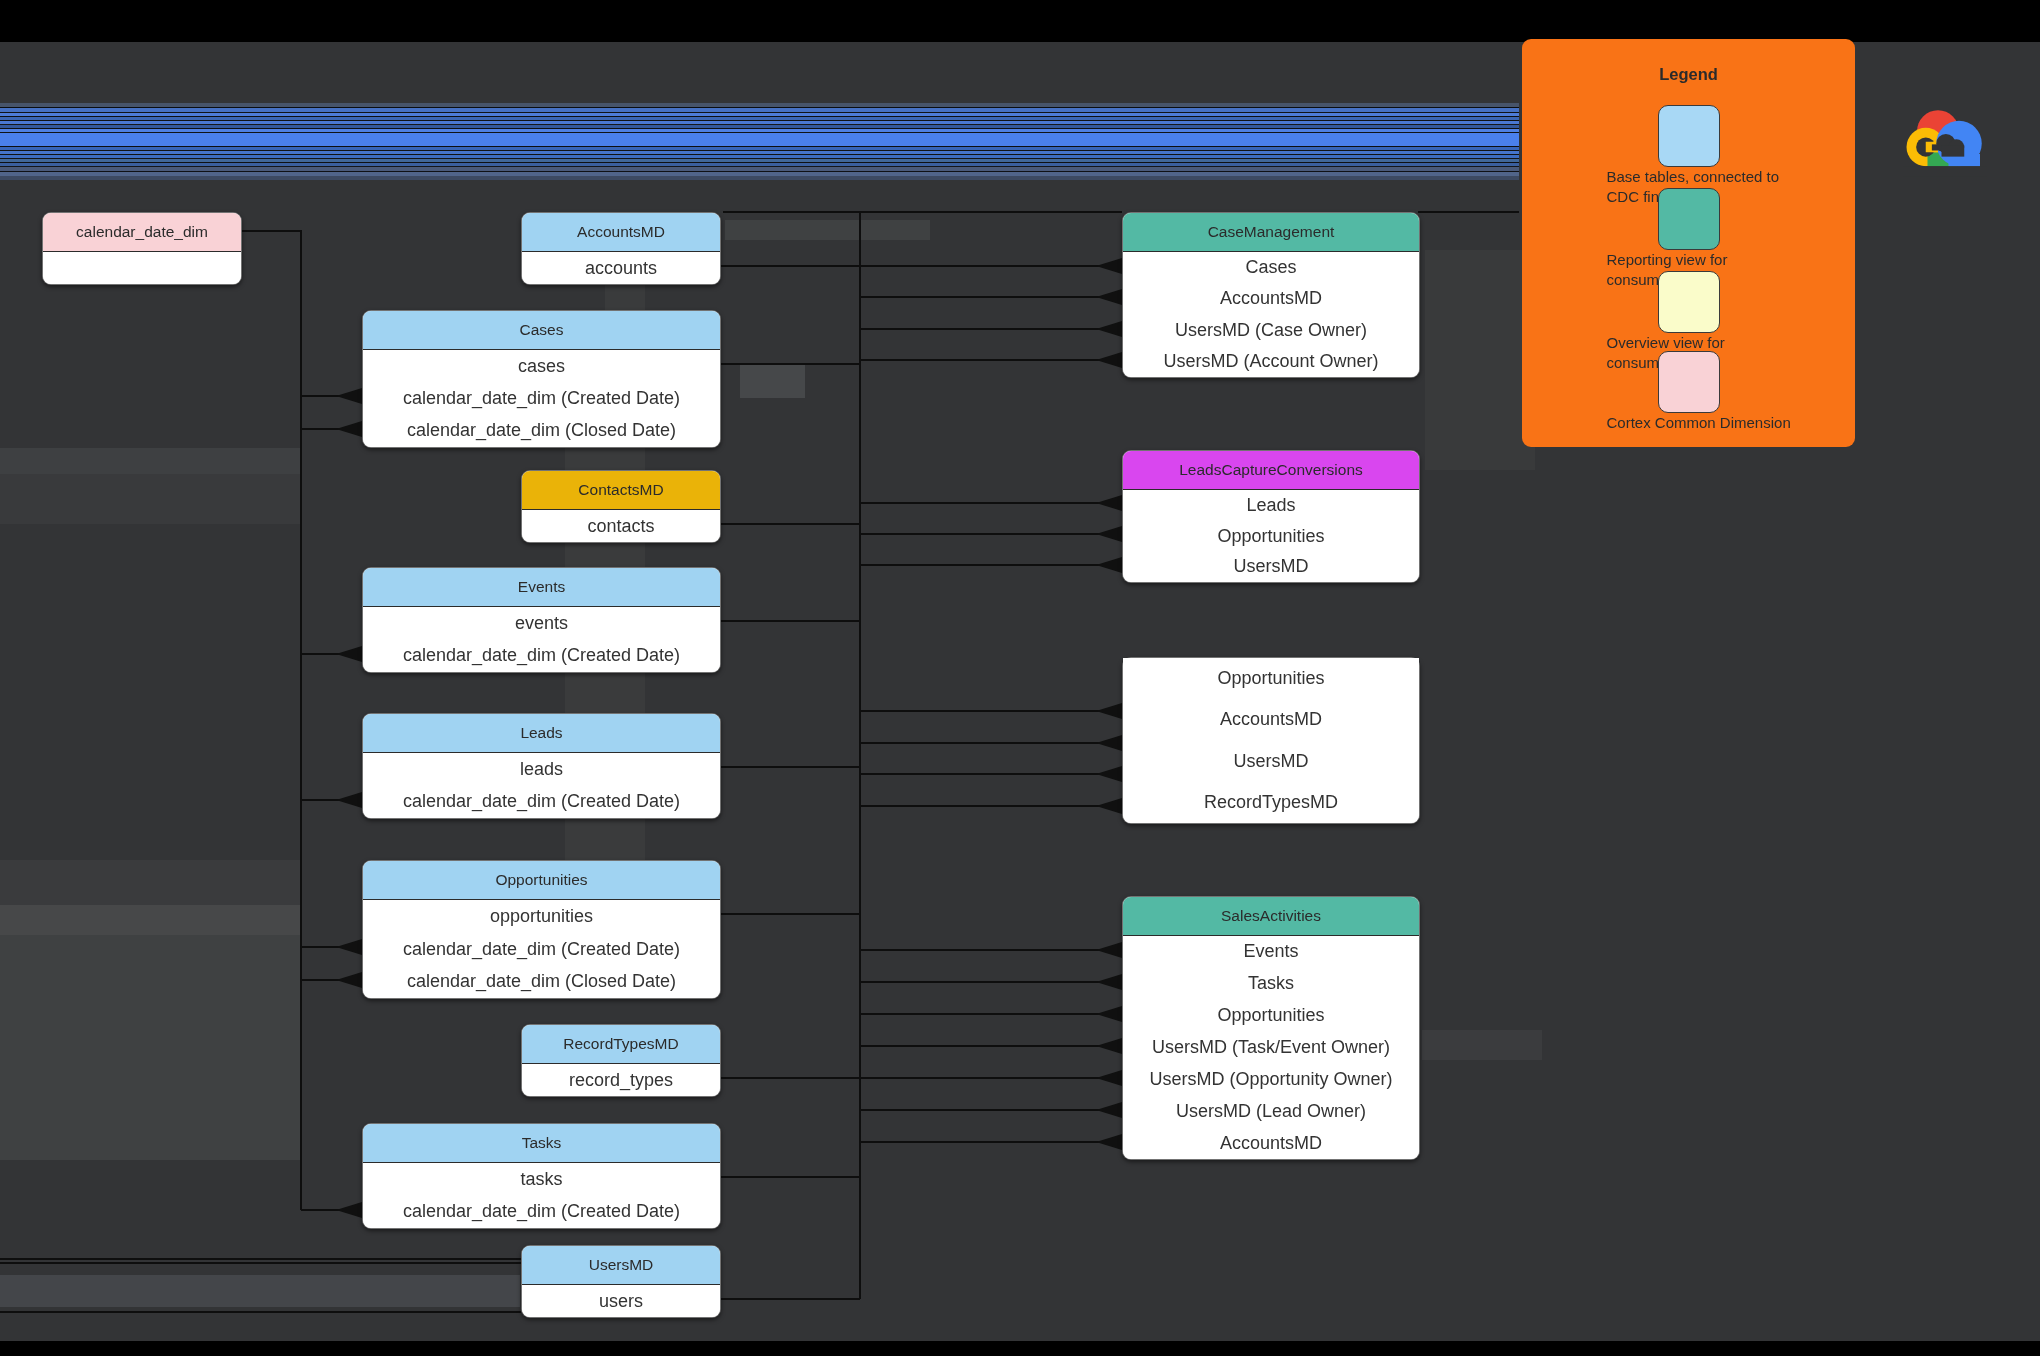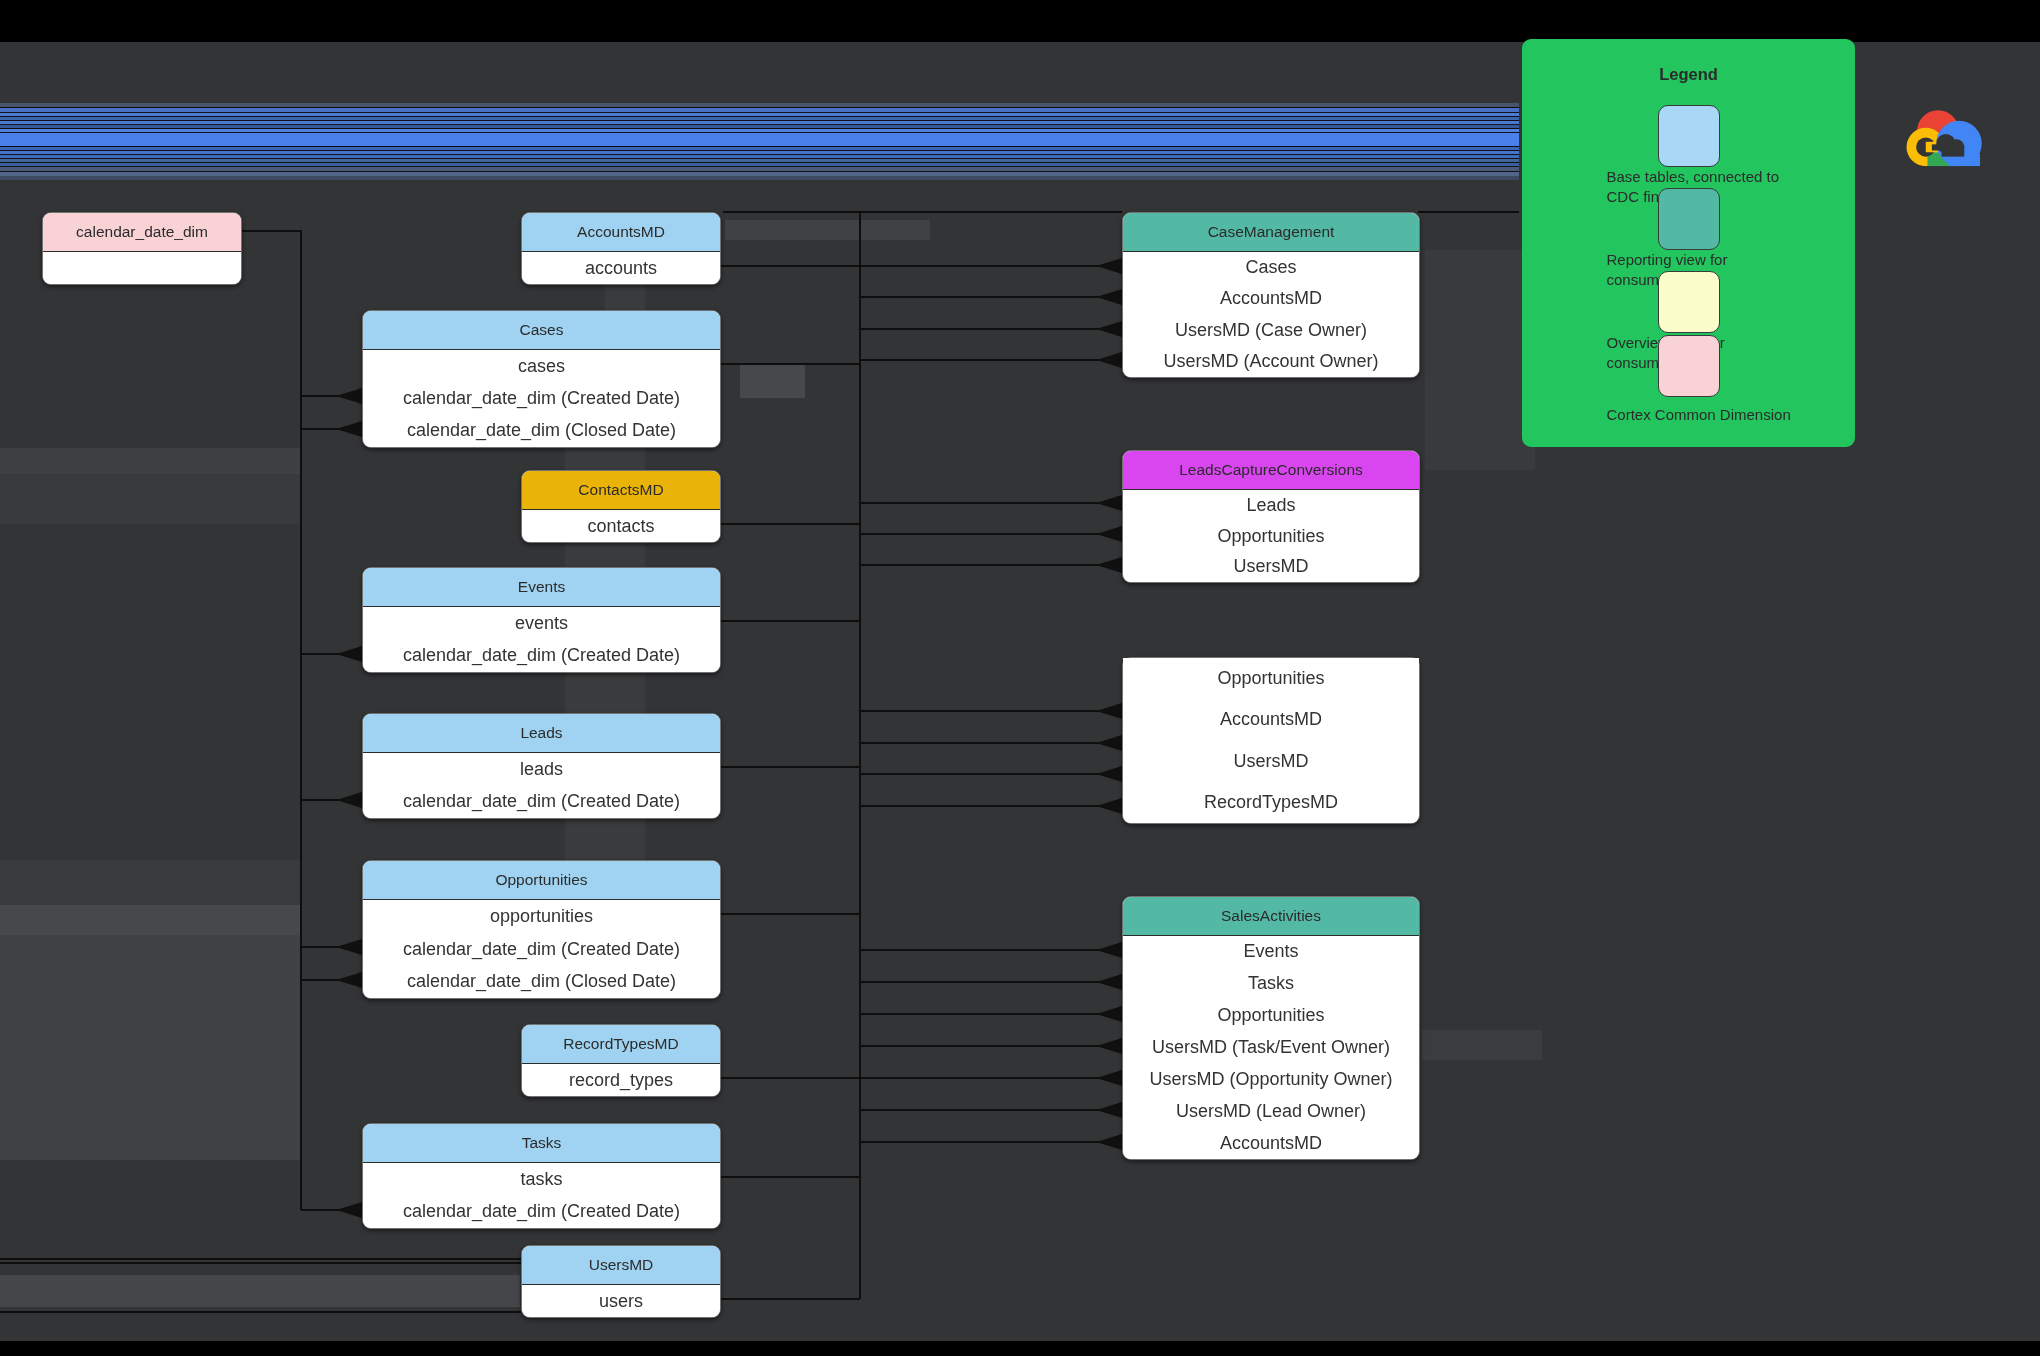--- a/index.html
+++ b/index.html
@@ -27,21 +27,21 @@
        box-shadow:0 2px 4px rgba(0,0,0,.5);border:1px solid rgba(0,0,0,.55);
        background:#fff;z-index:5;}
   .tbl .hdr{height:38px;flex:0 0 38px;display:flex;align-items:center;justify-content:center;
        font-size:15.5px;color:#2b2b2b;border-bottom:1.5px solid #2b2b2b;
        border-radius:8px 8px 0 0;}
   .tbl .row{flex:1;display:flex;align-items:center;justify-content:center;
        font-size:18px;color:#333;background:#fff;}
   .tbl .row:last-child{border-radius:0 0 8px 8px;}
   
   #legend{position:absolute;left:1522px;top:39px;width:333px;height:408px;
-     background:#22c55e;border-radius:9px;z-index:6;}
+     background:#f97316;border-radius:9px;z-index:6;}
   #legend .ltitle{position:absolute;top:26px;left:0;width:100%;text-align:center;
      font-size:16.5px;font-weight:bold;color:#2b2b2b;}
   .lrow{position:absolute;left:21px;width:292px;height:44px;display:flex;align-items:center;flex-direction:column;}
   .lswatch{width:62px;height:42px;border:1.5px solid #3a3a3a;border-radius:10px;
      flex:0 0 62px;box-sizing:border-box;}
   .llabel{margin-left:30px;font-size:15px;line-height:1.35;color:#2b2b2b;width:195px;}
   #connectors{position:absolute;left:0;top:0;z-index:3;}
   #logo{position:absolute;left:1903px;top:98px;z-index:4;}
 </style>
 </head>
@@ -230,21 +230,21 @@
       <div class="llabel">Base tables, connected to CDC final sink</div>
     </div>
     <div class="lrow" style="top:149px;">
       <div class="lswatch" style="background: rgb(83, 185, 164);"></div>
       <div class="llabel">Reporting view for consumers</div>
     </div>
     <div class="lrow" style="top:232px;">
       <div class="lswatch" style="background: rgb(250, 252, 202);"></div>
       <div class="llabel">Overview view for consumers</div>
     </div>
-    <div class="lrow" style="top:296px;gap:8px;">
+    <div class="lrow" style="top:312px;">
       <div class="lswatch" style="background: rgb(249, 210, 214);"></div>
       <div class="llabel">Cortex Common Dimension</div>
     </div>
   </div>
 
   <svg id="logo" width="84" height="84" viewBox="0 0 96 84">
     <circle cx="40" cy="32" r="24" fill="#EA4335"></circle>
     <circle cx="26" cy="50" r="22" fill="#FBBC05"></circle>
     <rect x="28" y="56" width="34" height="16" fill="#34A853"></rect>
     <circle cx="64" cy="46" r="26" fill="#4285F4"></circle>

